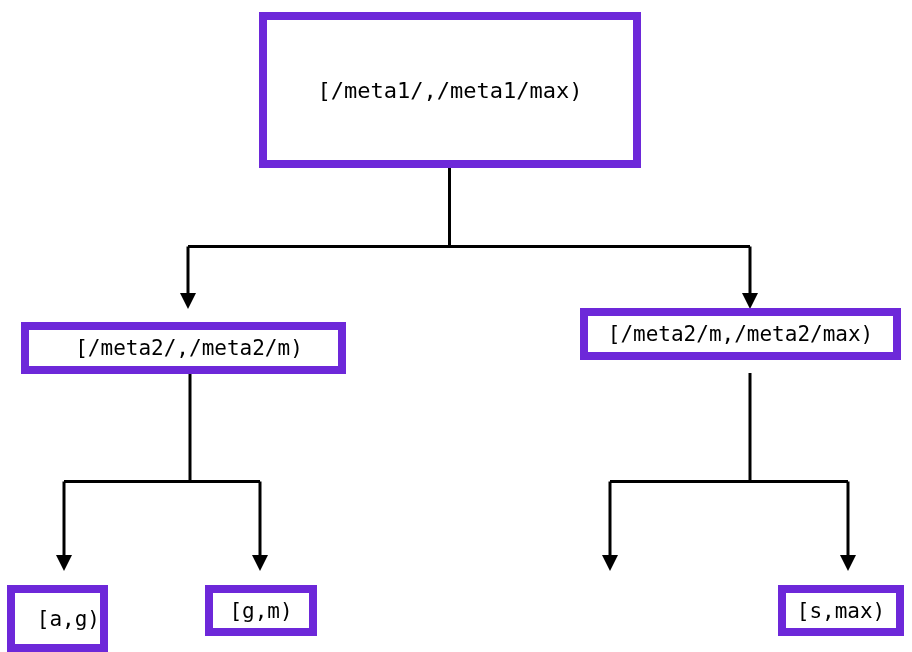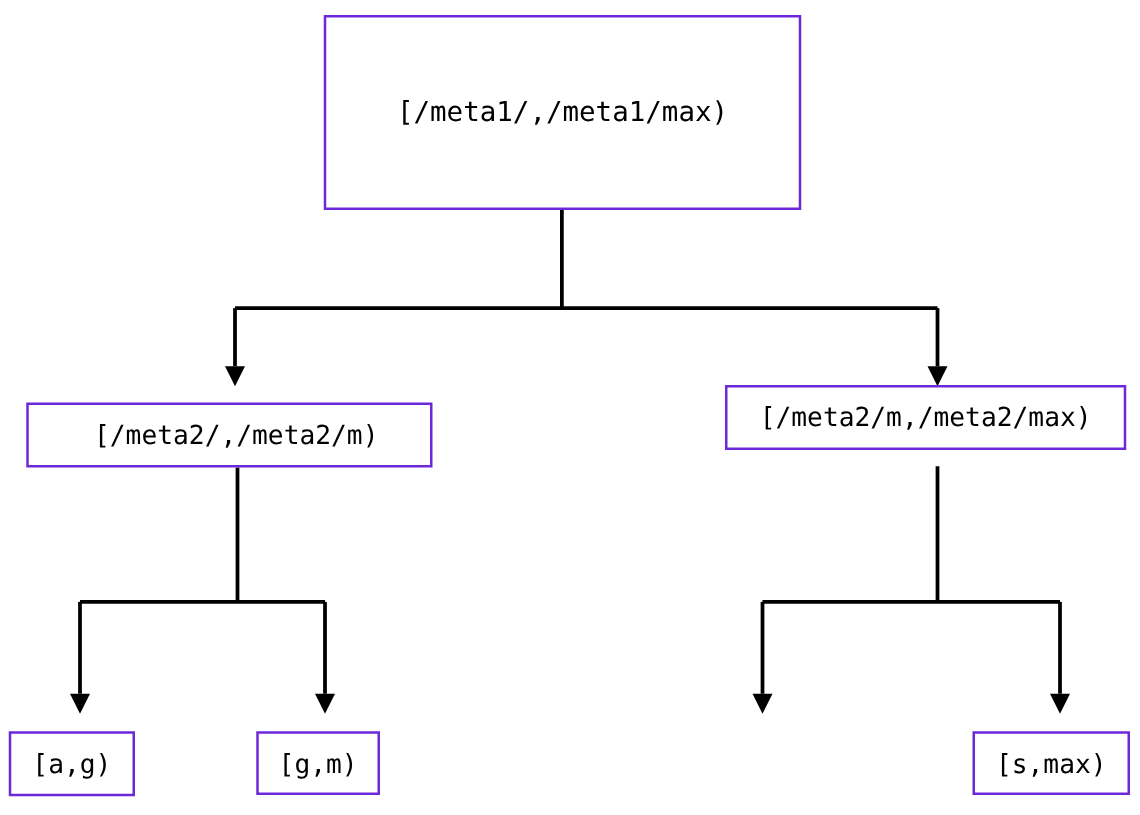--- a/index.html
+++ b/index.html
@@ -22,21 +22,21 @@
   #edge-layer {
     position: absolute;
     left: 0;
     top: 0;
     width: 912px;
     height: 652px;
   }
   .node {
     position: absolute;
     box-sizing: border-box;
-    border: 2px solid #6d28d9;
+    border: 8px solid #6d28d9;
     background: #ffffff;
     display: flex;
     align-items: center;
     justify-content: center;
     color: #000000;
     z-index: 2;
   }
   .node-label {
     font-family: "DejaVu Sans Mono", "Liberation Mono", monospace;
     white-space: pre;
@@ -93,25 +93,25 @@
   </div>
 
   <div class="node level-mid" style="left:21px; top:322px; width:325px; height:52px;padding-left:11px;">
     <span class="node-label">[/meta2/,/meta2/m)</span>
   </div>
 
   <div class="node level-mid" style="left:580px; top:308px; width:321px; height:52px;">
     <span class="node-label">[/meta2/m,/meta2/max)</span>
   </div>
 
-  <div class="node level-leaf" style="left:7px; top:585px; width:101px; height:52px;">
+  <div class="node level-leaf" style="left:7px; top:585px; width:101px; height:67px;justify-content:flex-end;">
     <span class="node-label">[a,g)</span>
   </div>
 
-  <div class="node level-leaf" style="left:205px; top:585px; width:99px; height:51px;">
+  <div class="node level-leaf" style="left:205px; top:585px; width:112px; height:51px;">
     <span class="node-label">[g,m)</span>
   </div>
 
 
   <div class="node level-leaf" style="left:778px; top:585px; width:126px; height:51px;">
     <span class="node-label">[s,max)</span>
   </div>
 
 </div>
 

